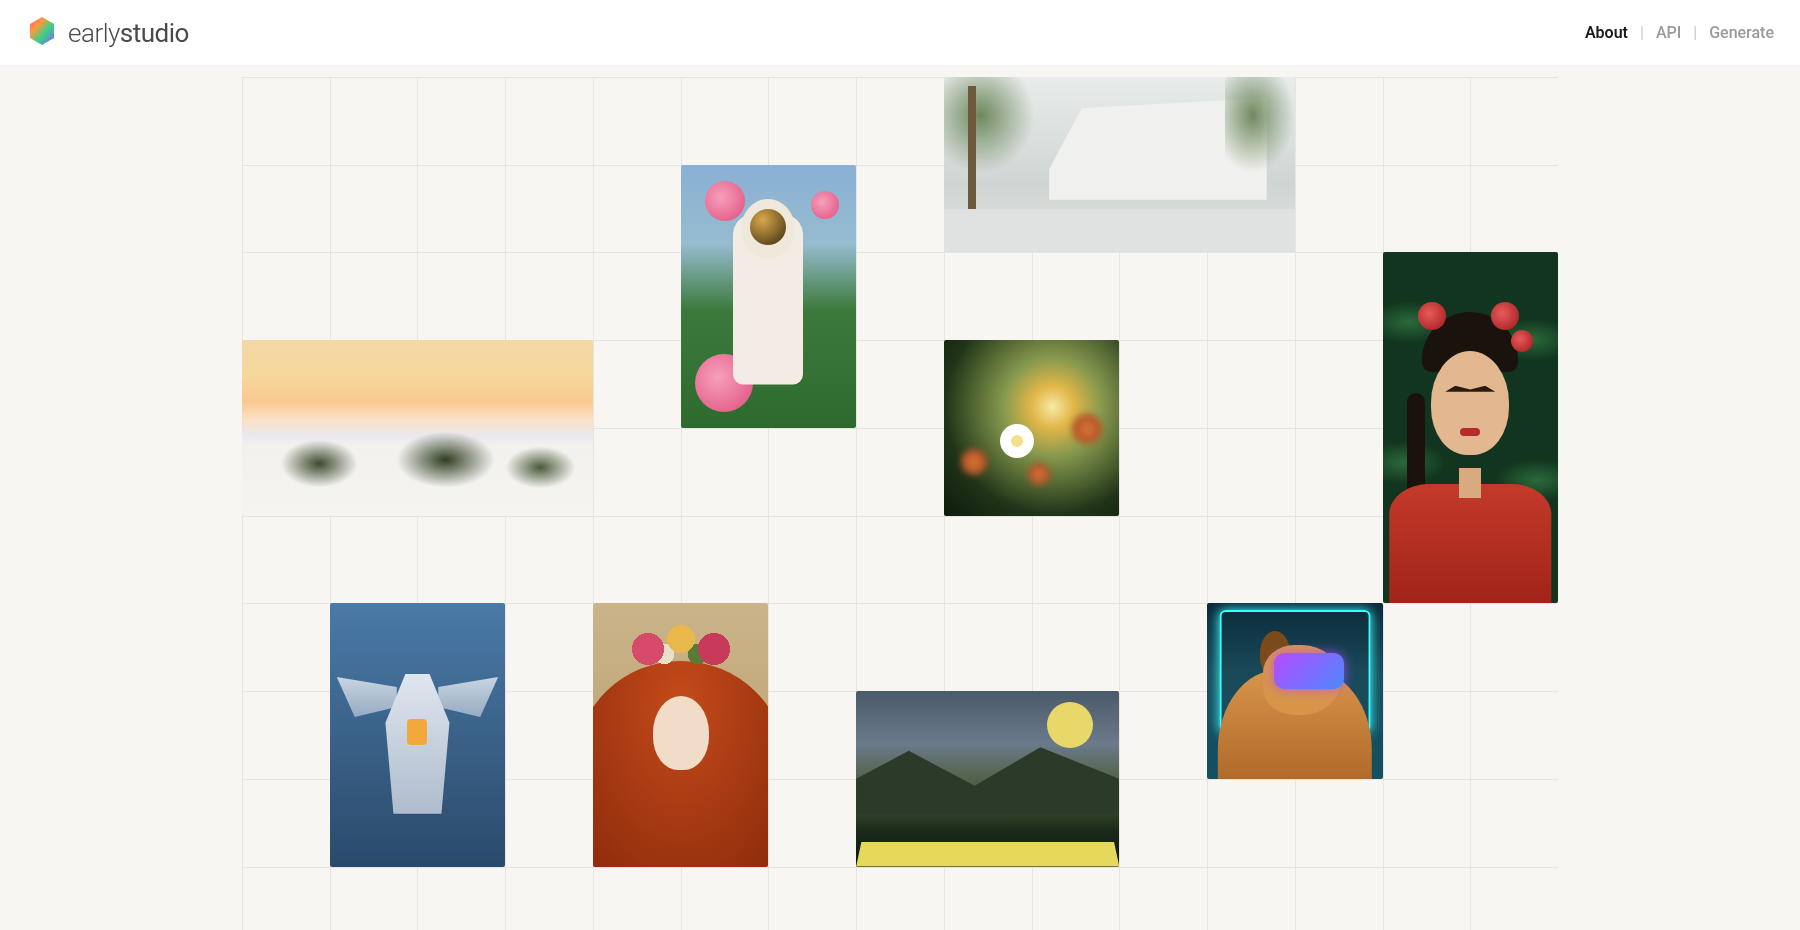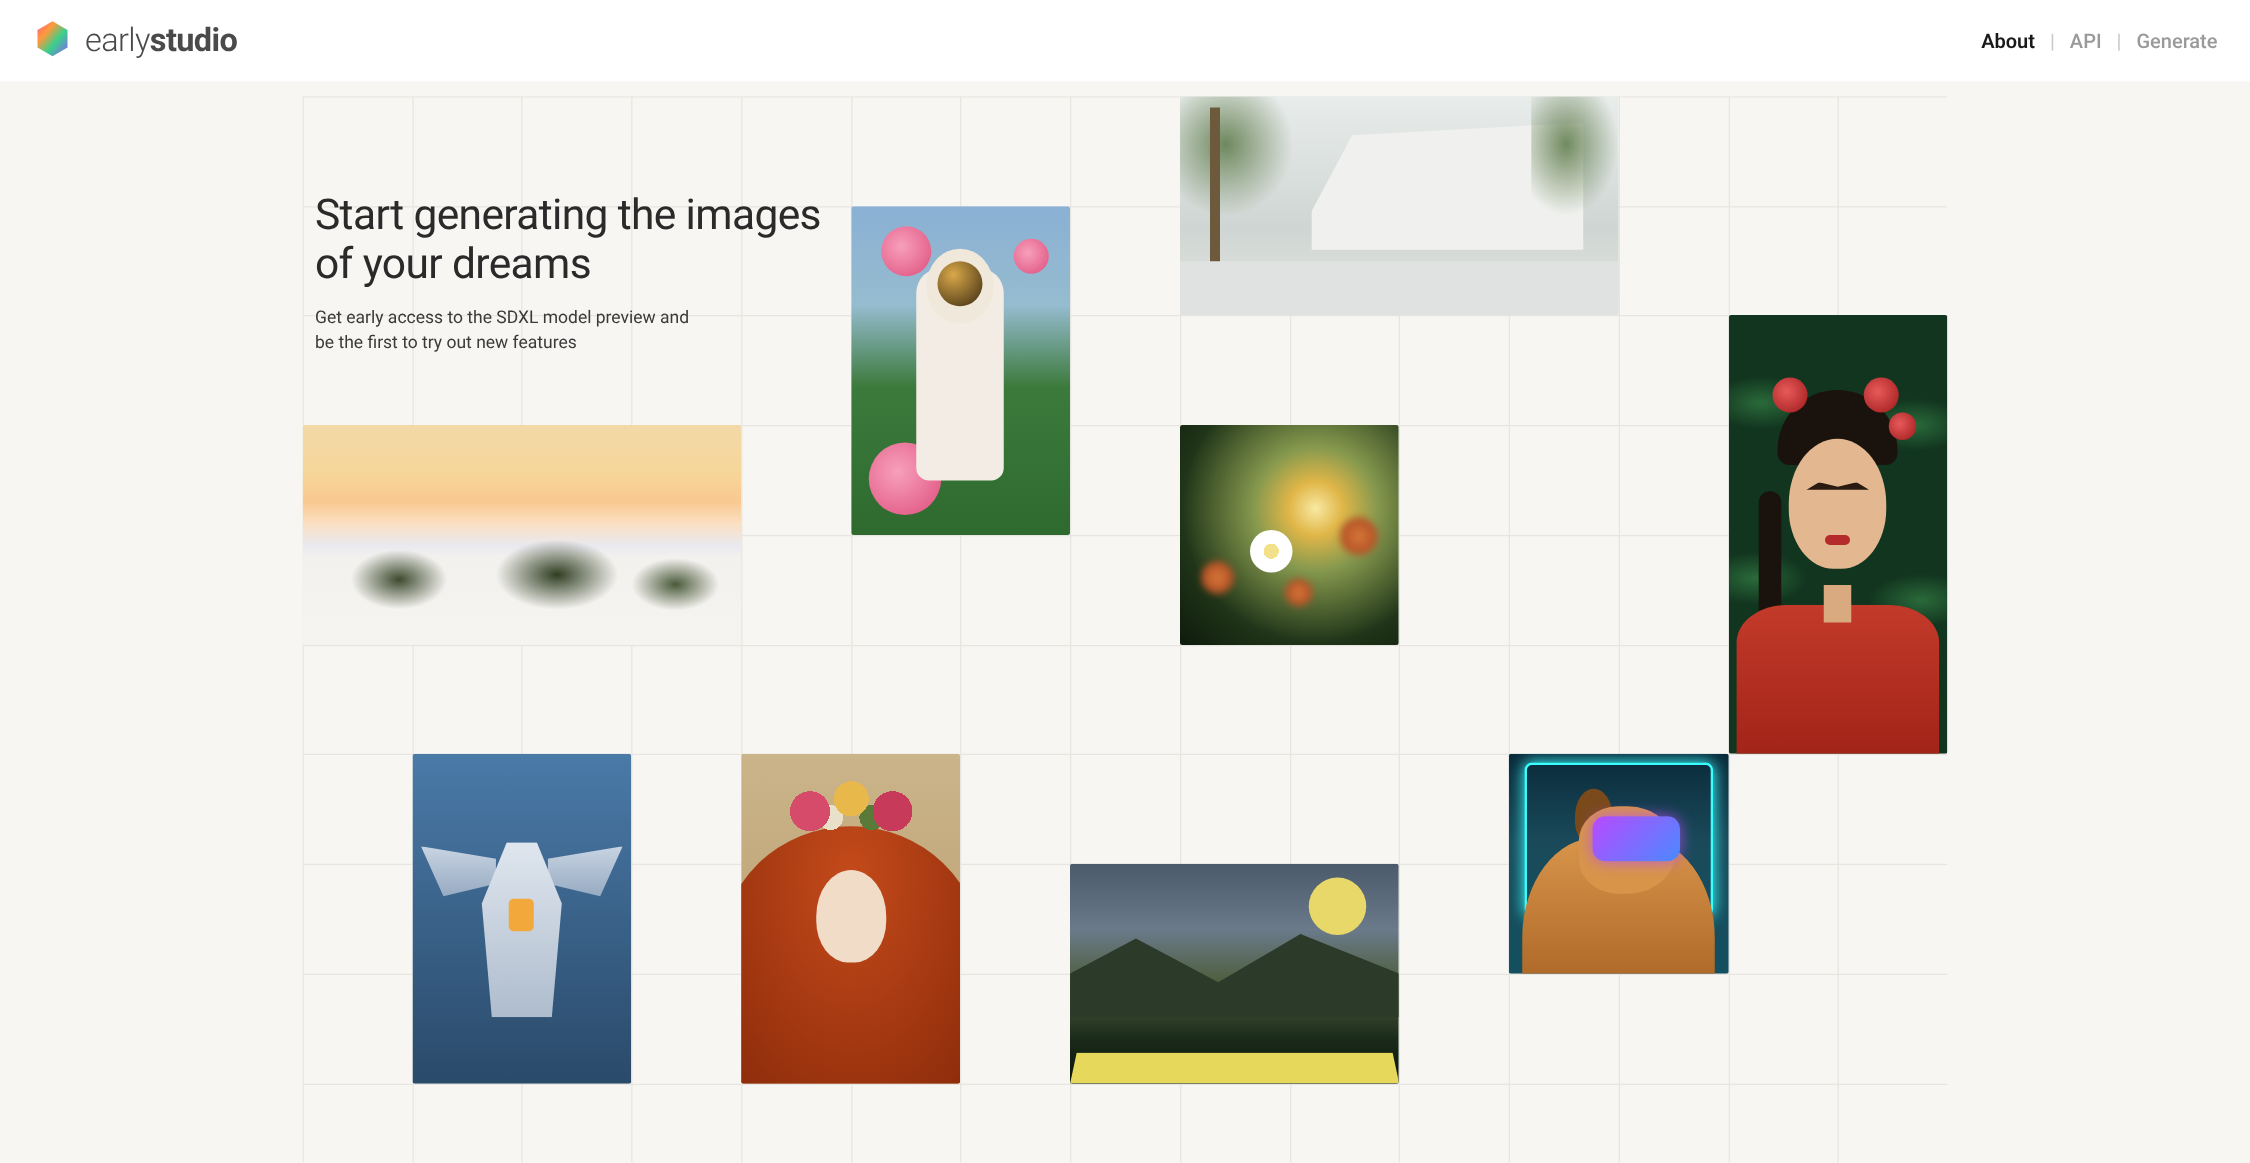--- a/index.html
+++ b/index.html
@@ -26,21 +26,21 @@
     align-items: center;
     gap: 10px;
   }
   .brand-text {
     font-size: 26px;
     font-weight: 400;
     color: #4a4a4a;
     letter-spacing: -0.5px;
   }
   .brand-text .light { font-weight: 300; }
-  .brand-text .bold { font-weight: 700; }
+  .brand-text .bold { font-weight: 400; }
   .nav {
     display: flex;
     align-items: center;
     gap: 12px;
     font-size: 16px;
   }
   .nav a {
     text-decoration: none;
     color: #9a9a9a;
     font-weight: 500;
@@ -396,24 +396,20 @@
         <div class="h" style="top: 175.467px;"></div>
         <div class="h" style="top: 263.2px;"></div>
         <div class="h" style="top: 350.933px;"></div>
         <div class="h" style="top: 438.666px;"></div>
         <div class="h" style="top: 526.4px;"></div>
         <div class="h" style="top: 614.133px;"></div>
         <div class="h" style="top: 701.866px;"></div>
         <div class="h" style="top: 789.6px;"></div>
       </div>
 
-    <div class="hero">
-      <h1>Start generating the images of your dreams</h1>
-      <p>Get early access to the SDXL model preview and be the first to try out new features</p>
-    </div>
 
     <div class="tile" id="tile-beach" style="left: 0px; top: 263.2px; width: 350.933px; height: 175.467px;">
       <div class="tile-inner art-beach"></div>
     </div>
 
     <div class="tile" id="tile-astronaut" style="left: 438.666px; top: 87.7333px; width: 175.467px; height: 263.2px;">
       <div class="tile-inner art-astronaut">
         <div class="rose r1"></div>
           <div class="rose r2"></div>
           <div class="rose r3"></div>

